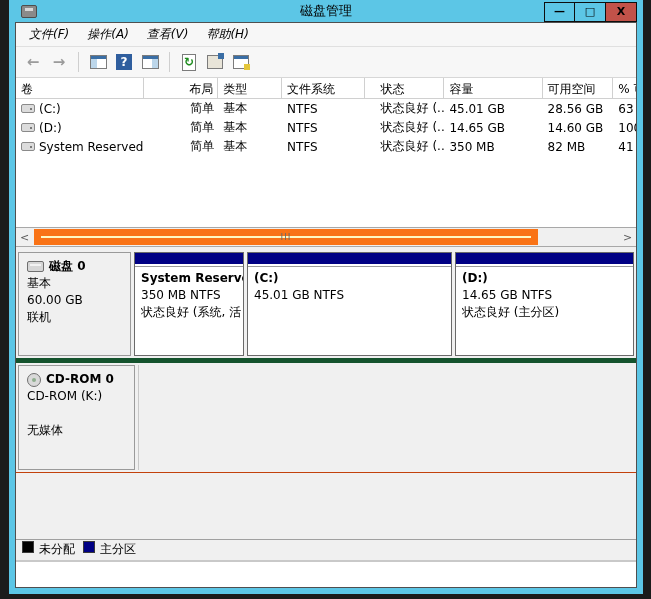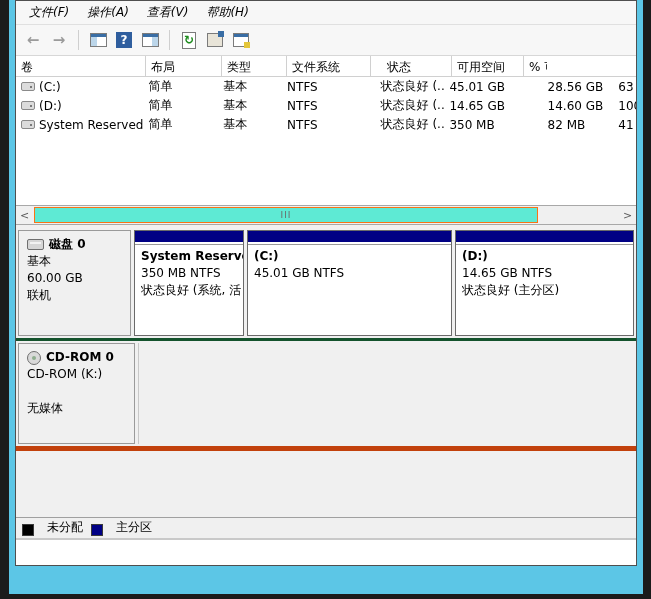--- a/index.html
+++ b/index.html
@@ -39,70 +39,79 @@
   .helpwin-ic::before { content:""; position:absolute; left:0; top:0; right:0; height:3px; background:#3a6ea5; }
   .helpwin-ic::after { content:""; position:absolute; right:-2px; bottom:-2px; width:6px; height:6px; background:#e4c63a; }
 
   
   .table-wrap { height:149px; background:#fff; overflow:hidden; }
   .thead { display:flex; height:21px; border-bottom:1px solid #d0d0d0; background:#fff; }
   .th { padding:3px 4px 0 5px; border-right:1px solid #d0d0d0; white-space:nowrap; overflow:hidden; }
   .trow { display:flex; height:19px; align-items:center; }
   .td { padding:0 4px 0 5px; white-space:nowrap; overflow:hidden; }
   .c-vol  { width:130px; }
-  .c-lay  { width:76px; }
+  .c-lay  { width:76px;text-align:right; }
   .c-typ  { width:65px; }
   .c-fs   { width:84px; }
   .c-st   { width:70px;margin-left:11px; }
   .c-cap  { width:100px; }
   .c-free { width:72px; }
   .c-pct  { width:23px; border-right:none; }
   .vol-cell { display:flex; align-items:center; gap:4px; }
   .drive-ic { width:14px; height:9px; background:#dcdcdc; border:1px solid #8a8a8a; border-radius:2px; flex:0 0 auto; position:relative; }
   .drive-ic::after { content:""; position:absolute; right:2px; top:3px; width:2px; height:2px; background:#7a7a7a; }
 
   
   .hscroll { height:20px; background:#f0f0f0; border-top:1px solid #a8a8a8; border-bottom:1px solid #a8a8a8; display:flex; align-items:stretch; }
   .sb-arrow { width:17px; display:flex; align-items:center; justify-content:center; color:#5a5a5a; font-size:11px; background:#f0f0f0; }
   .sb-track { flex:1; background:#f0f0f0; position:relative; }
-  .sb-thumb { position:absolute; left:1px; top:1px; bottom:1px; width:86%; background:#5eead4; border:1px solid #f97316; display:flex; align-items:center; justify-content:center; color:#6a6a6a; font-size:9px; letter-spacing:1px; }
+  .sb-thumb { position:absolute; left:1px; top:1px; bottom:1px; width:86%; background:#fef9c3; border:7px solid #f97316; display:flex; align-items:center; justify-content:center; color:#6a6a6a; font-size:9px; letter-spacing:1px; }
 
   
   .graph { flex:1; background:#f0f0f0; overflow:hidden; padding-top:3px; }
-  .disk-row { display:flex; height:113px; border-bottom:3px solid #14532d; padding:2px; gap:3px; }
+  .disk-row { display:flex; height:113px; border-bottom:5px solid #14532d; padding:2px; gap:3px; }
   .disk-label { width:117px; background:#f0f0f0; border:1px solid #9a9a9a; padding:5px 4px 4px 8px; line-height:17px; }
   .disk-title { display:flex; align-items:center; gap:5px; font-weight:bold; }
   .hdd-ic { width:17px; height:11px; background:#d6d6d6; border:1px solid #6f6f6f; border-radius:2px; position:relative; }
   .hdd-ic::after { content:""; position:absolute; left:2px; top:2px; right:2px; height:2px; background:#f2f2f2; }
   .cd-ic { width:14px; height:14px; border-radius:50%; background:#d9d9d9; border:1px solid #6f6f6f; position:relative; }
   .cd-ic::after { content:""; position:absolute; left:4px; top:4px; width:4px; height:4px; border-radius:50%; background:#8fae8f; }
   .part-area { display:flex; gap:3px; }
   .part { border:1px solid #6a6a6a; background:#fff; display:flex; flex-direction:column; }
   .part-band { height:13px; background:#000084; border-bottom:2px solid #fff; flex:0 0 auto; }
   .part-body { flex:1; border-top:1px solid #9a9a9a; padding:3px 0 0 6px; line-height:17px; overflow:hidden; }
   .part-body div { white-space:nowrap; overflow:hidden; }
   .pname { font-weight:bold; }
-  .cdrom-row { display:flex; height:110px; border-bottom:5px solid #c2410c; padding:2px; gap:3px; }
+  .cdrom-row { display:flex; height:110px; border-bottom:1px solid #c2410c; padding:2px; gap:3px; }
   .cd-media-area { flex:1; border-left:1px solid #c8c8c8; }
 
   
   .legend { height:20px; background:#f0f0f0; border-top:1px solid #a0a0a0; display:flex; align-items:center; gap:8px; padding-left:6px; }
-  .leg-item { display:flex; align-items:flex-end; gap:13px; }
+  .leg-item { display:flex; align-items:flex-start; gap:5px; }
   .swatch { width:12px; height:12px; border:1px solid #3a3a3a; }
   .sw-unalloc { background:#000000; }
   .sw-primary { background:#000084; }
 
   .statusbar { height:27px; background:#ffffff; border-top:2px solid #c9c9c9; margin-top:1px; }
 </style>
 </head>
 <body>
 
 <div class="desktop">
   <div class="window">
 
+    <div class="titlebar">
+      <div class="title-icon"></div>
+      <div class="title-text">磁盘管理</div>
+      <div class="controls">
+        <div class="ctrl">—</div>
+        <div class="ctrl">□</div>
+        <div class="ctrl close">X</div>
+      </div>
+    </div>
 
     <div class="window-body">
 
       <div class="menubar">
         <div class="menu-item">文件(F)</div>
         <div class="menu-item">操作(A)</div>
         <div class="menu-item">查看(V)</div>
         <div class="menu-item">帮助(H)</div>
       </div>
 
@@ -135,20 +144,21 @@
           </div>
       </div>
 
       <div class="table-wrap">
         <div class="thead">
           <div class="th c-vol">卷</div>
           <div class="th c-lay">布局</div>
           <div class="th c-typ">类型</div>
           <div class="th c-fs">文件系统</div>
           <div class="th c-st">状态</div>
+          <div class="th c-cap">容量</div>
           <div class="th c-free">可用空间</div>
           <div class="th c-pct">% 可</div>
         </div>
 
         <div class="trow">
           <div class="td c-vol vol-cell">
               <span class="drive-ic"></span>
               <span>(C:)</span>
             </div>
           <div class="td c-lay">简单</div>

